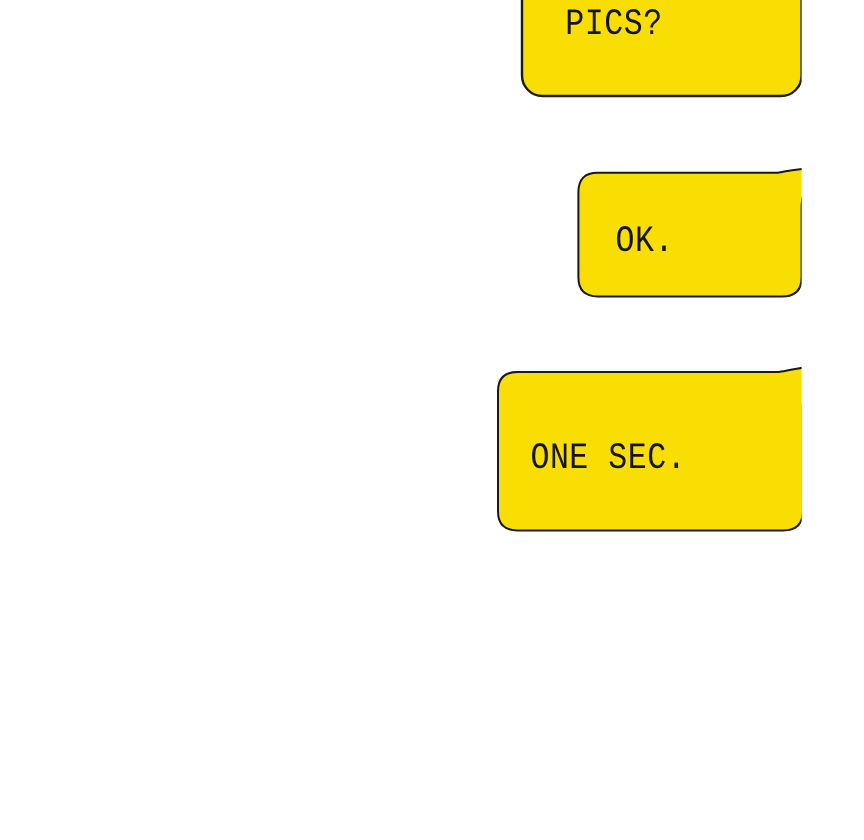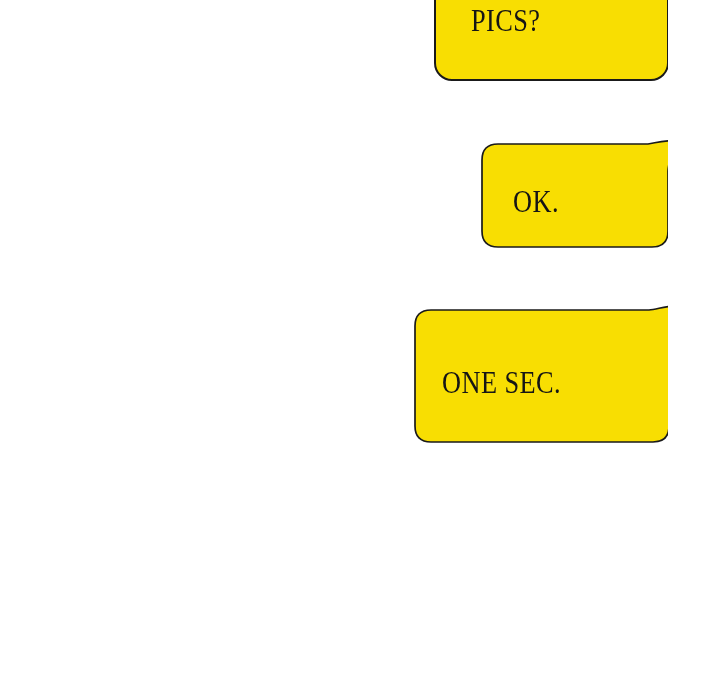--- a/index.html
+++ b/index.html
@@ -2,21 +2,21 @@
 <html style="--canvas-bg: #ffffff; --bubble-fill: #F8DE02; --bubble-stroke: #1a1a1a; --text-color: #151515;"><head>
 <meta charset="utf-8">
 <style>
   html, body { margin: 0; padding: 0; }
   #canvas {
     position: relative;
     width: 668px;
     height: 700px;
     overflow: hidden;
     background: var(--canvas-bg, #ffffff);
-    font-family: Liberation Serif, serif;
+    font-family: Liberation Mono, monospace;
     text-align: center;
   }
   .bubble-rect {
     position: absolute;
     box-sizing: border-box;
     background: var(--bubble-fill, #F8DE02);
     border: 2px solid var(--bubble-stroke, #1a1a1a);
     border-radius: 18px;
   }
   .bubble-svg { position: absolute; display: block; }

